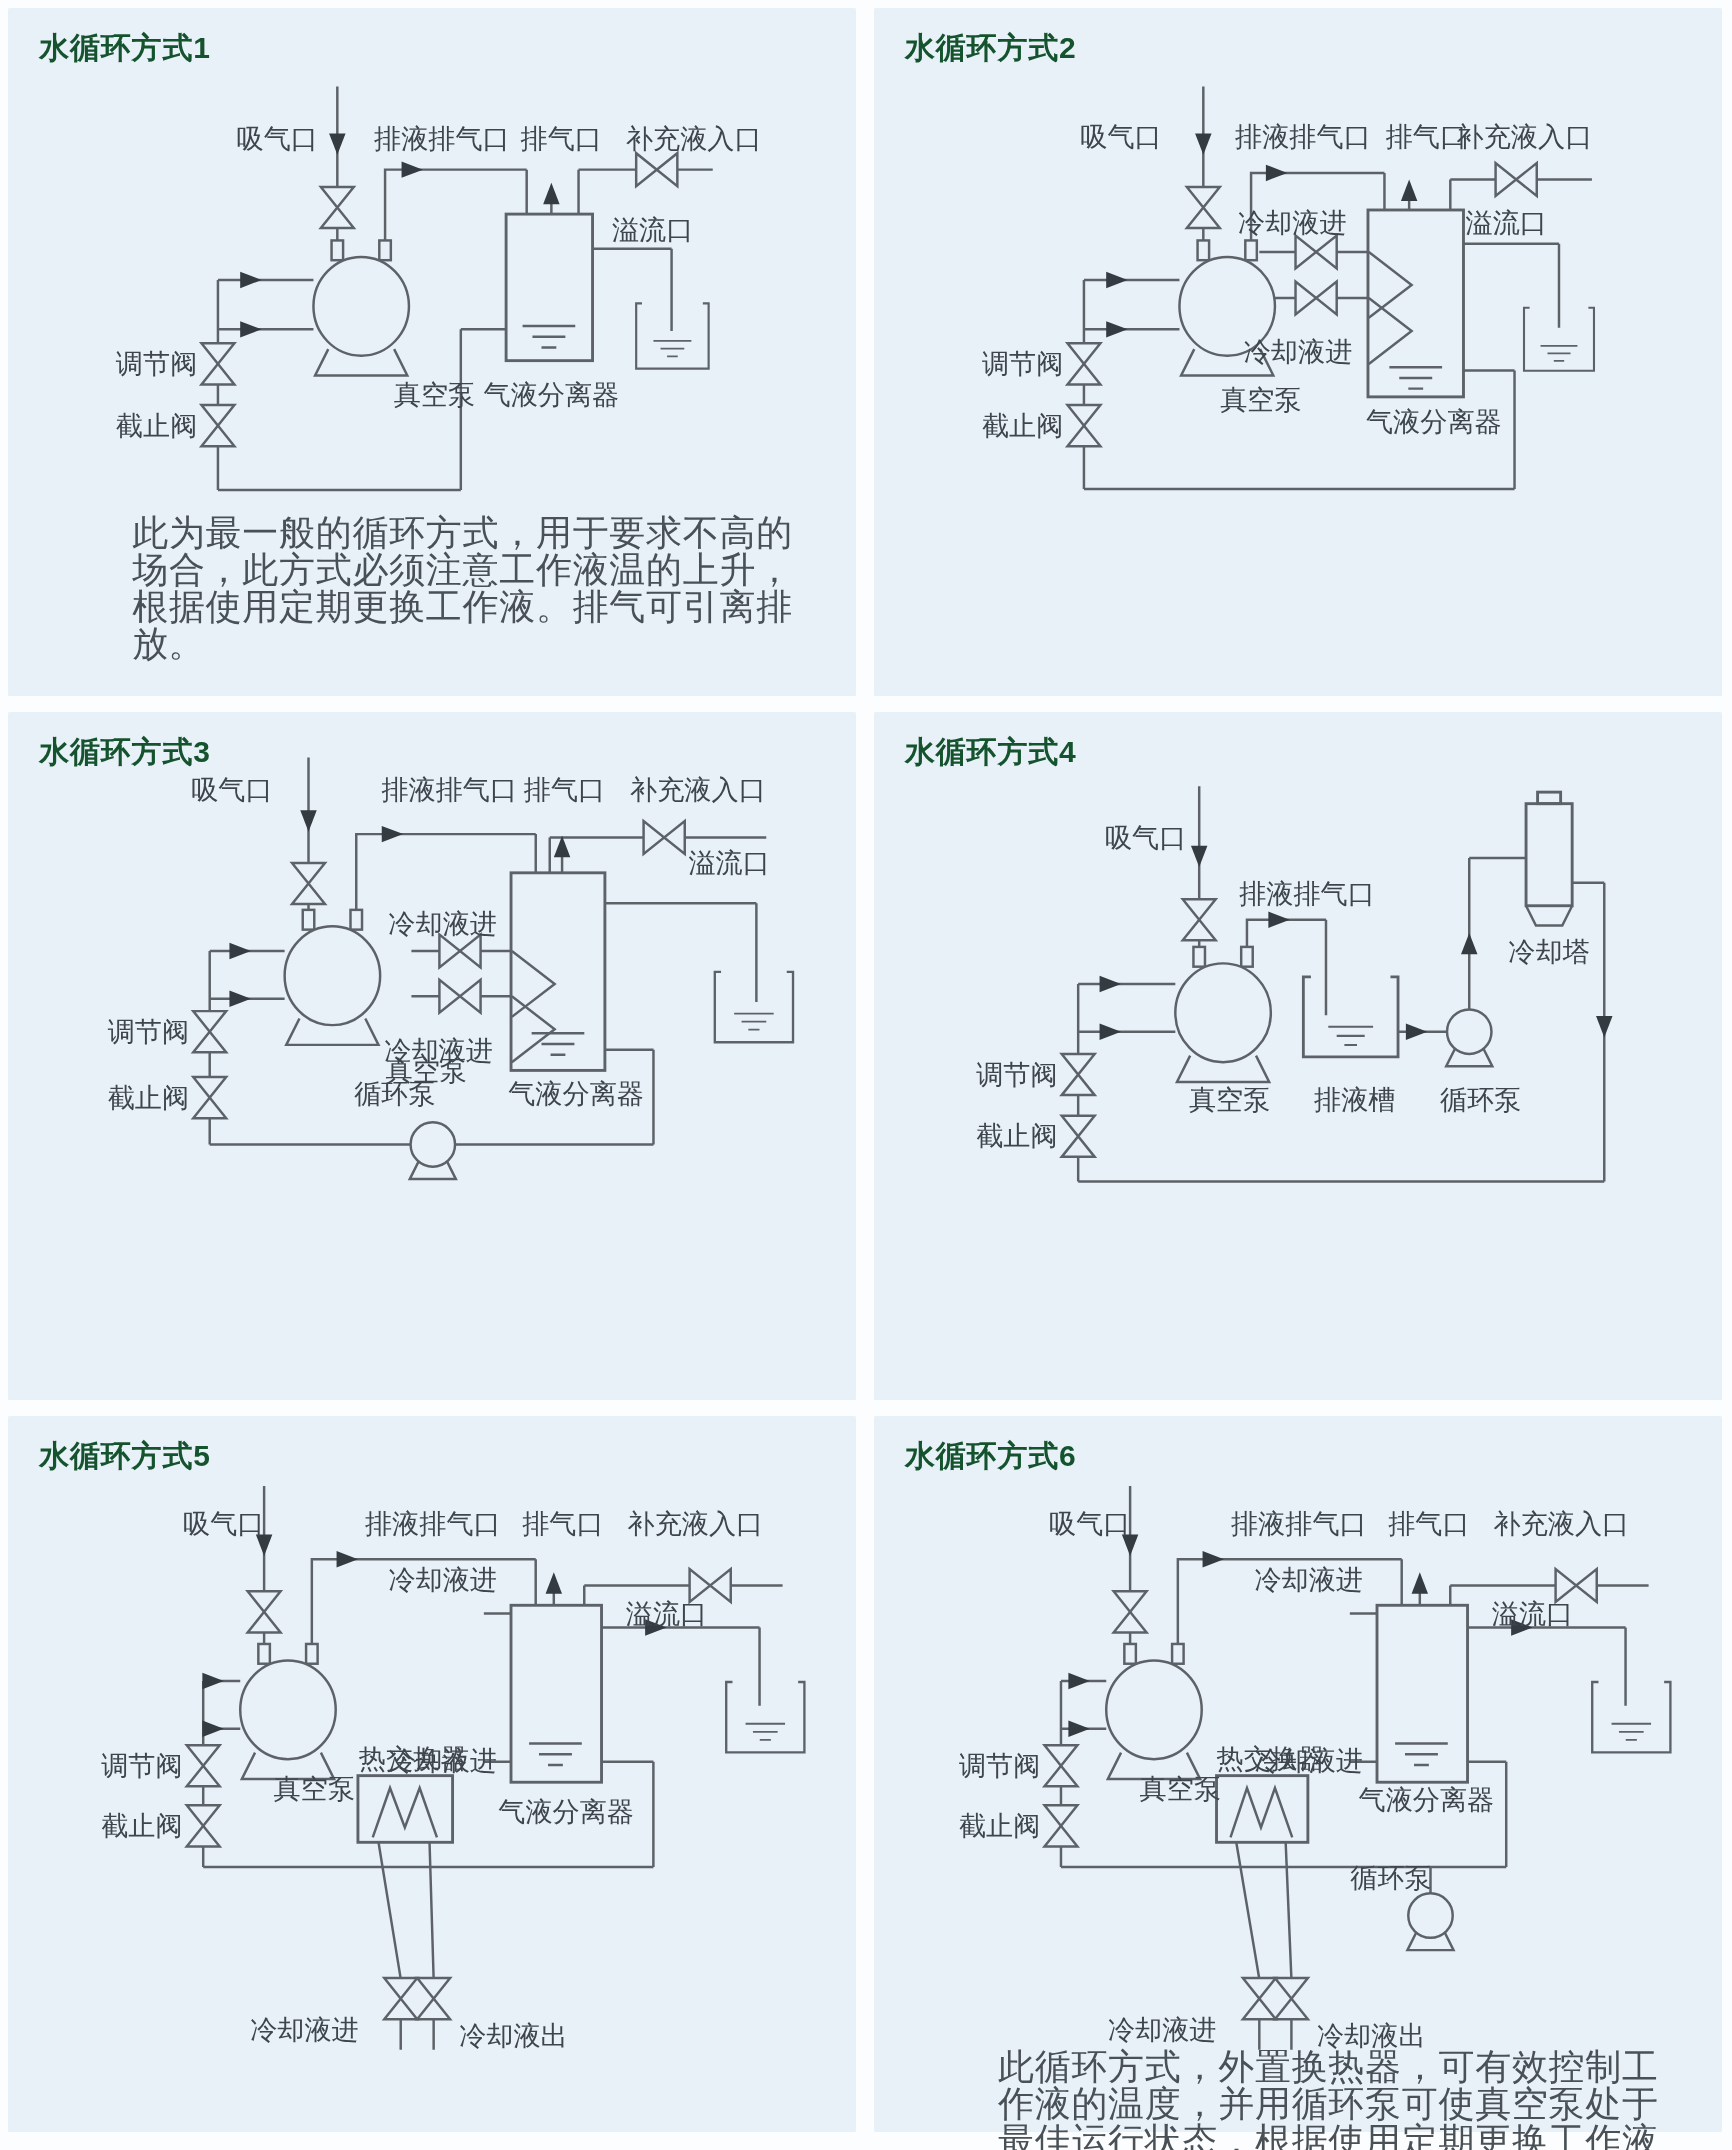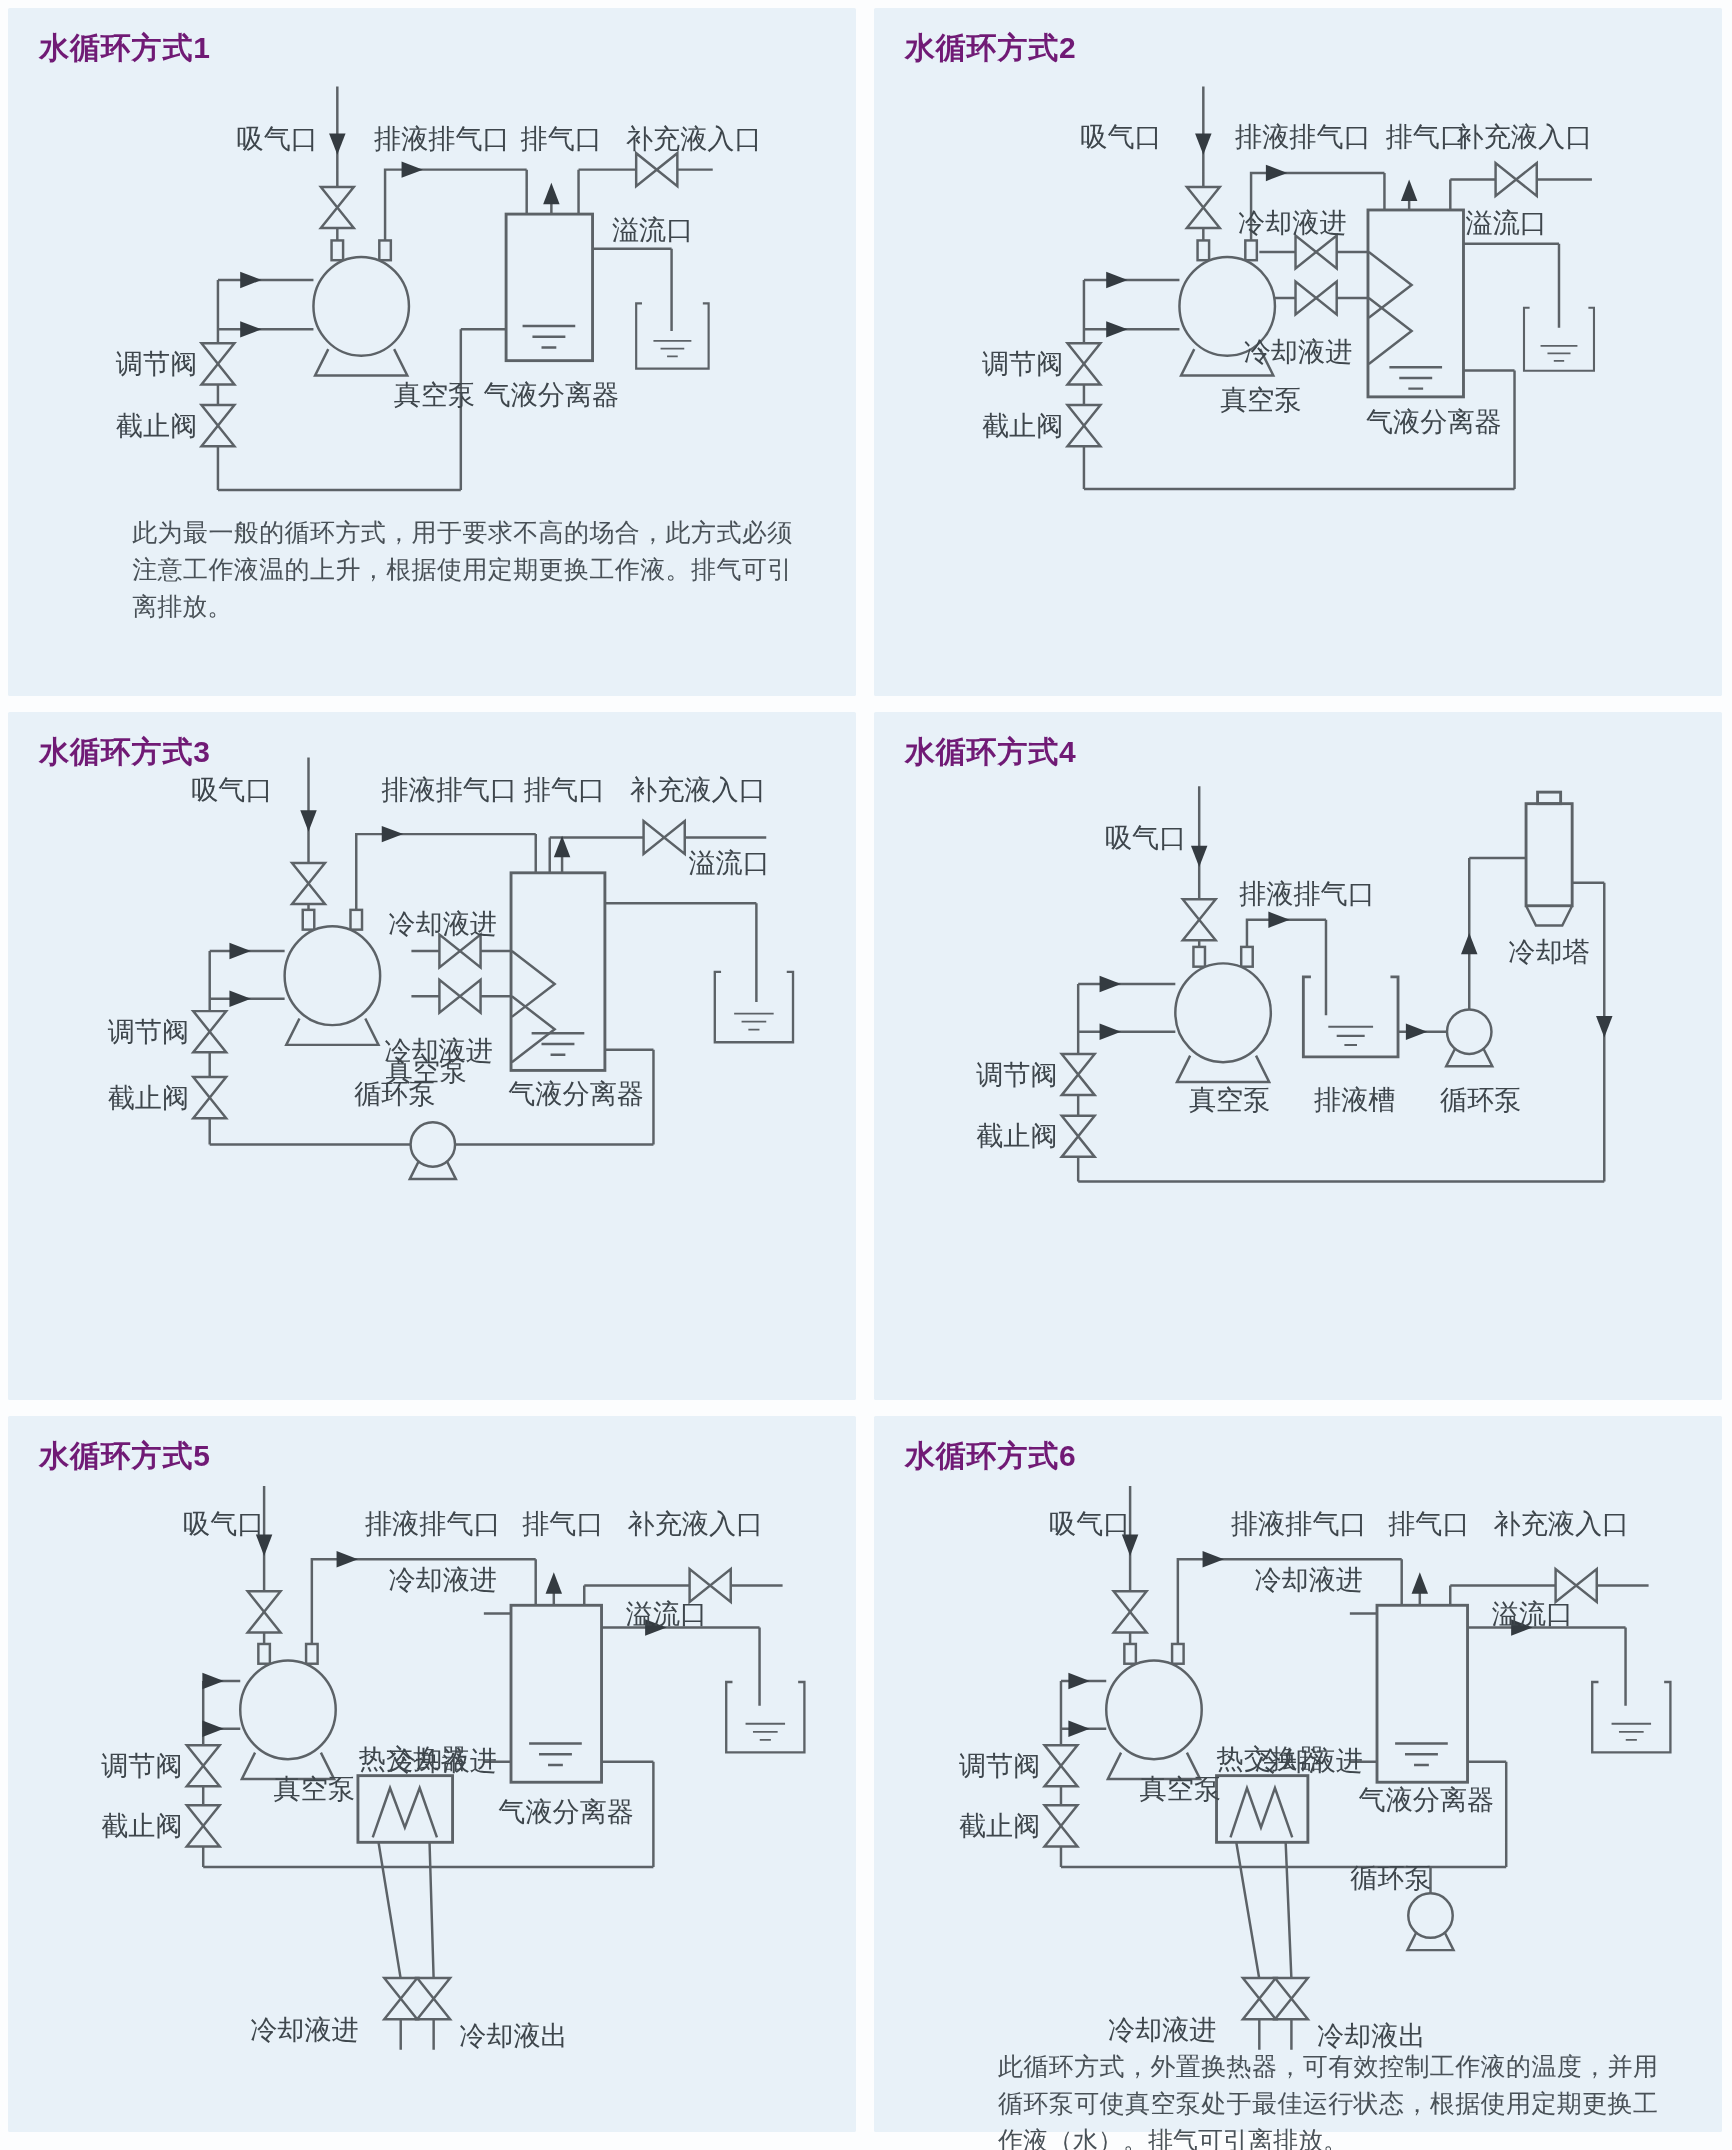--- a/index.html
+++ b/index.html
@@ -1,22 +1,22 @@
 <!DOCTYPE html>
 <html style="font-size:13px"><head>
 <meta charset="utf-8">
 <style>
   html,body{margin:0;padding:0;background:#fdfdfd;}
   #screen{position:relative;width:1732px;height:2151px;background:#fcfdfe;
           font-family:"Liberation Sans","DejaVu Sans",sans-serif;overflow:hidden;}
   .panel{position:absolute;background:#e8f1f8;border-radius:1.6px;}
   .ptitle{position:absolute;left:31px;top:20px;margin:0;font-size:30px;font-weight:bold;
-          color:#701a75;letter-spacing:0.8px;}
+          color:#14532d;letter-spacing:0.8px;}
   .diag{position:absolute;left:0;top:0;width:100%;height:100%;}
-  .pdesc{position:absolute;left:124px;right:64px;margin:0;font-size:25px;line-height:37px;
+  .pdesc{position:absolute;left:124px;right:64px;margin:0;font-size:36px;line-height:37px;
          color:#495157;text-align:justify;}
   .pipe{fill:none;stroke:#5c6267;stroke-width:3px;}
   .vessel2{fill:none;stroke:#5c6267;stroke-width:3.5px;}
   .sym{fill:#e8f1f8;stroke:#5c6267;stroke-width:3px;}
   .arr{fill:#343b41;stroke:none;}
   .lbl{font-family:"Liberation Sans","DejaVu Sans",sans-serif;font-size:33px;fill:#3e464c;
        text-anchor:middle;}
   .lbl.end{text-anchor:end;}
 </style>
 </head>

